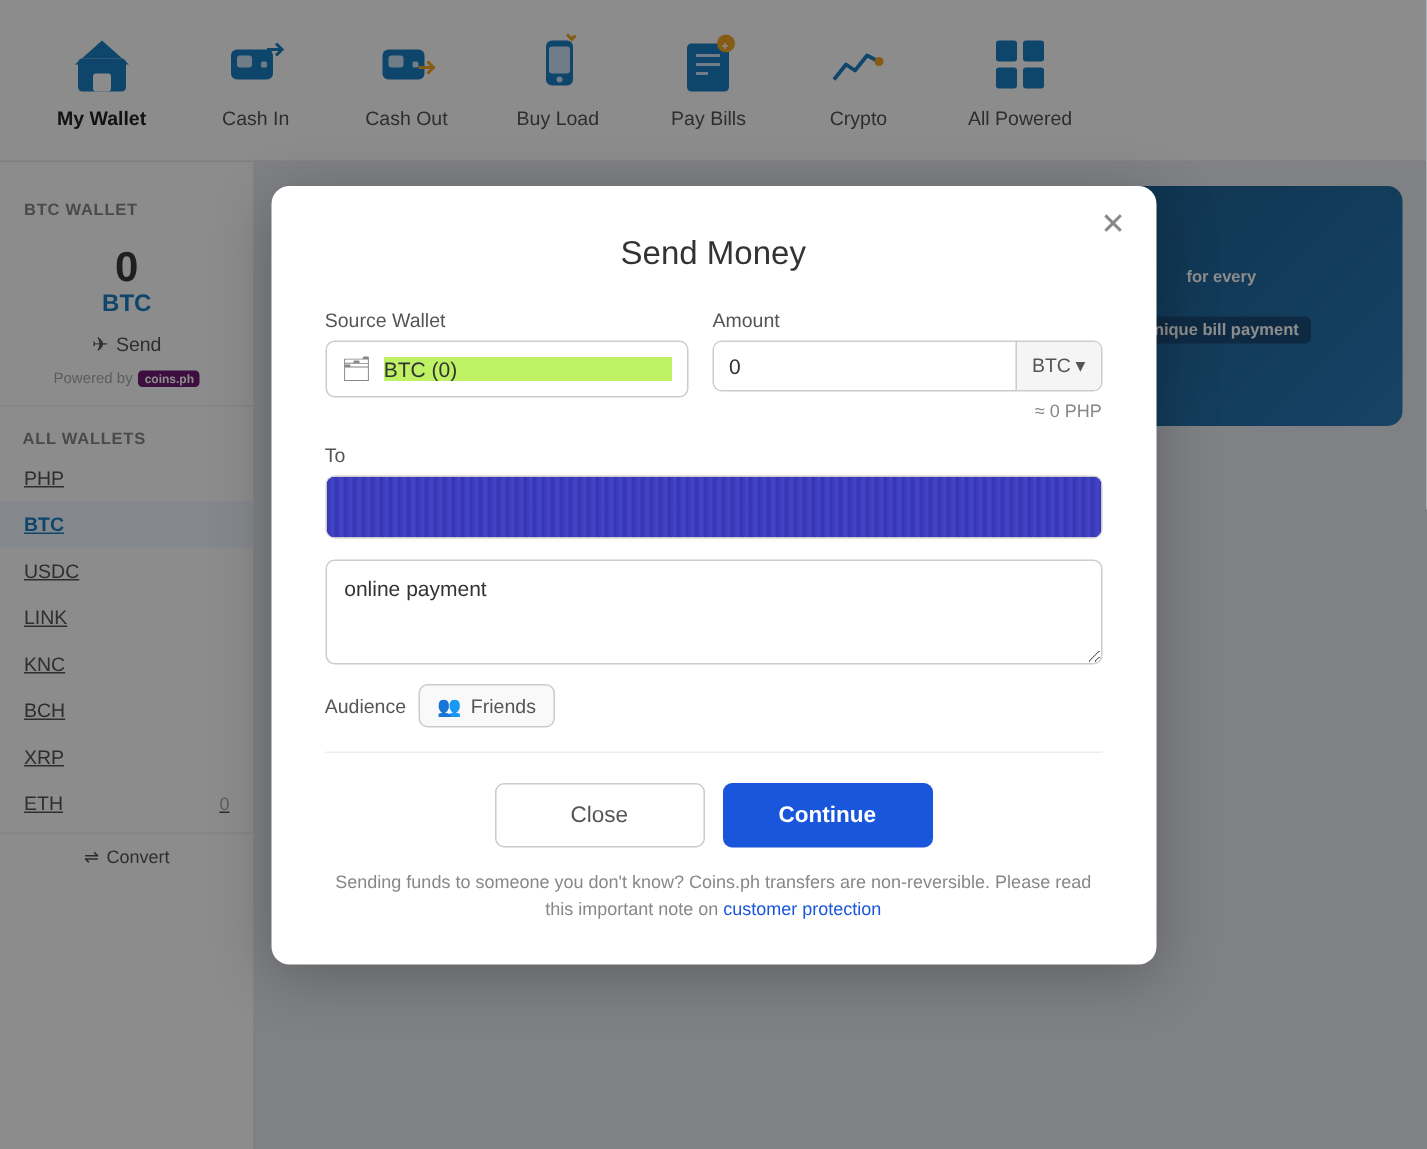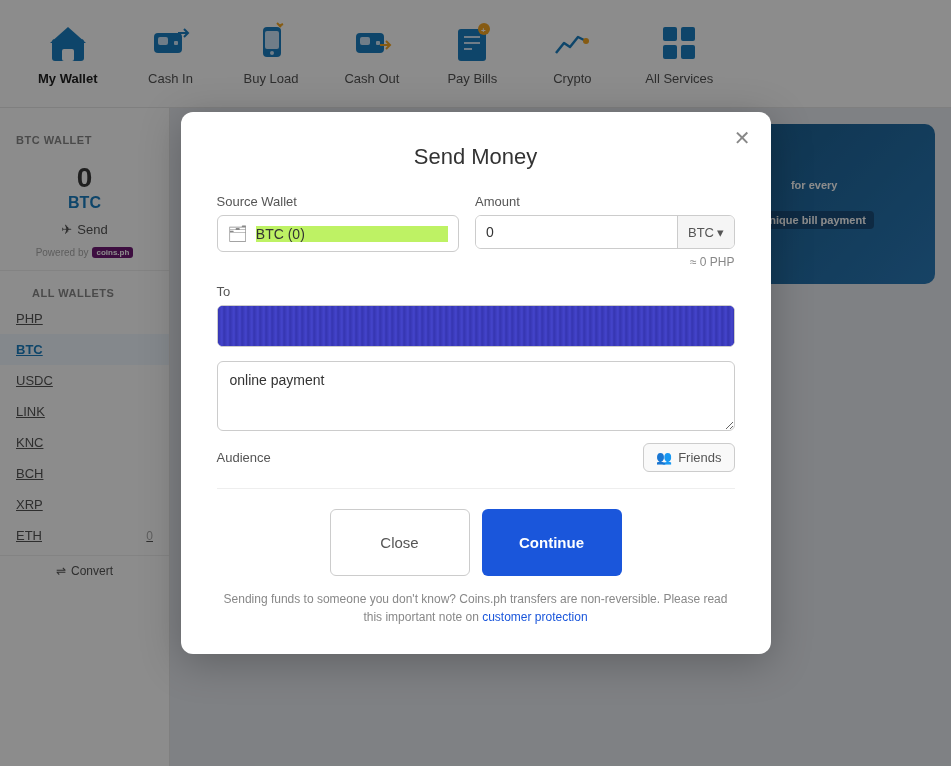--- a/index.html
+++ b/index.html
@@ -80,21 +80,21 @@
     .coins-logo {
       background: #701a75;
       color: #fff;
       font-size: 8px;
       font-weight: 700;
       padding: 1px 4px;
       border-radius: 3px;
     }
     .divider { height: 1px; background: #eee; margin: 8px 0; }
     .all-wallets-header {
-      padding: 8px 32px 4px;
+      padding: 8px 15px 4px;
       font-size: 11px;
       font-weight: 700;
       color: #888;
       letter-spacing: 0.5px;
     }
     .wallet-list-item {
       padding: 8px 16px;
       font-size: 13px;
       color: #555;
       cursor: pointer;
@@ -289,21 +289,21 @@
       padding: 10px 12px;
       font-size: 14px;
       color: #333;
       resize: vertical;
       min-height: 70px;
       outline: none;
       font-family: inherit;
     }
     .audience-row {
       display: flex;
-      justify-content: space-between;
+      justify-content: flex-start;
       align-items: center;
       gap: 8px;
       margin-top: 8px;
       margin-bottom: 16px;
     }
     .audience-label { font-size: 13px; color: #555; }
     .audience-btn {
       display: flex;
       align-items: center;
       gap: 6px;
@@ -316,21 +316,21 @@
       cursor: pointer;
     }
     .modal-divider { height: 1px; background: #eee; margin-bottom: 20px; }
     .button-row {
       display: flex;
       gap: 12px;
       justify-content: center;
       margin-bottom: 14px;
     }
     .btn-close {
-      padding: 24px 36px;
+      padding: 12px 36px;
       border: 1px solid #ccc;
       border-radius: 6px;
       background: #fff;
       font-size: 15px;
       color: #555;
       cursor: pointer;
       min-width: 140px;
     }
     .btn-continue {
       padding: 12px 36px;
@@ -394,37 +394,37 @@
       <rect x="6" y="12" width="28" height="20" rx="4" fill="#1a7fc1"></rect>
       <rect x="10" y="16" width="10" height="8" rx="2" fill="#cce4f7"></rect>
       <rect x="26" y="20" width="4" height="4" rx="1" fill="#cce4f7"></rect>
       <path d="M36 8 L40 12 L36 16" stroke="#1a7fc1" stroke-width="2" fill="none"></path>
       <line x1="30" y1="12" x2="40" y2="12" stroke="#1a7fc1" stroke-width="2"></line>
     </svg>
     <span class="label">Cash In</span>
   </div>
   <div class="nav-item">
     <svg class="nav-icon-svg" viewBox="0 0 44 44">
+      <rect x="6" y="12" width="28" height="20" rx="4" fill="#1a7fc1"></rect>
+      <rect x="10" y="16" width="10" height="8" rx="2" fill="#cce4f7"></rect>
+      <rect x="26" y="20" width="4" height="4" rx="1" fill="#cce4f7"></rect>
+      <path d="M36 28 L40 24 L36 20" stroke="#f5a623" stroke-width="2" fill="none"></path>
+      <line x1="30" y1="24" x2="40" y2="24" stroke="#f5a623" stroke-width="2"></line>
+    </svg>
+    <span class="label">Cash Out</span>
+  </div>
+  <div class="nav-item">
+    <svg class="nav-icon-svg" viewBox="0 0 44 44">
       <rect x="14" y="6" width="18" height="30" rx="4" fill="#1a7fc1"></rect>
       <rect x="16" y="10" width="14" height="18" rx="2" fill="#cce4f7"></rect>
       <circle cx="23" cy="32" r="2" fill="#cce4f7"></circle>
       <path d="M28 2 L32 6" stroke="#f5a623" stroke-width="2"></path>
       <path d="M30 5 L34 3" stroke="#f5a623" stroke-width="2"></path>
     </svg>
     <span class="label">Buy Load</span>
-  </div>
-  <div class="nav-item">
-    <svg class="nav-icon-svg" viewBox="0 0 44 44">
-      <rect x="6" y="12" width="28" height="20" rx="4" fill="#1a7fc1"></rect>
-      <rect x="10" y="16" width="10" height="8" rx="2" fill="#cce4f7"></rect>
-      <rect x="26" y="20" width="4" height="4" rx="1" fill="#cce4f7"></rect>
-      <path d="M36 28 L40 24 L36 20" stroke="#f5a623" stroke-width="2" fill="none"></path>
-      <line x1="30" y1="24" x2="40" y2="24" stroke="#f5a623" stroke-width="2"></line>
-    </svg>
-    <span class="label">Cash Out</span>
   </div>
   <div class="nav-item">
     <svg class="nav-icon-svg" viewBox="0 0 44 44">
       <rect x="8" y="8" width="28" height="32" rx="3" fill="#1a7fc1"></rect>
       <line x1="14" y1="16" x2="30" y2="16" stroke="#cce4f7" stroke-width="2"></line>
       <line x1="14" y1="22" x2="30" y2="22" stroke="#cce4f7" stroke-width="2"></line>
       <line x1="14" y1="28" x2="22" y2="28" stroke="#cce4f7" stroke-width="2"></line>
       <circle cx="34" cy="8" r="6" fill="#f5a623"></circle>
       <text x="31" y="12" font-size="8" fill="white" font-weight="bold">+</text>
     </svg>
@@ -437,21 +437,21 @@
     </svg>
     <span class="label">Crypto</span>
   </div>
   <div class="nav-item">
     <svg class="nav-icon-svg" viewBox="0 0 44 44">
       <rect x="6" y="6" width="14" height="14" rx="2" fill="#1a7fc1"></rect>
       <rect x="24" y="6" width="14" height="14" rx="2" fill="#1a7fc1"></rect>
       <rect x="6" y="24" width="14" height="14" rx="2" fill="#1a7fc1"></rect>
       <rect x="24" y="24" width="14" height="14" rx="2" fill="#1a7fc1"></rect>
     </svg>
-    <span class="label">All Services</span>
+    <span class="label">All Powered</span>
   </div>
 </div>
 
 <div class="main-area">
 
   <div class="sidebar">
     <div class="btc-wallet-header">BTC WALLET</div>
     <div class="btc-balance">
       <div class="amount">0</div>
       <div class="currency">BTC</div>

